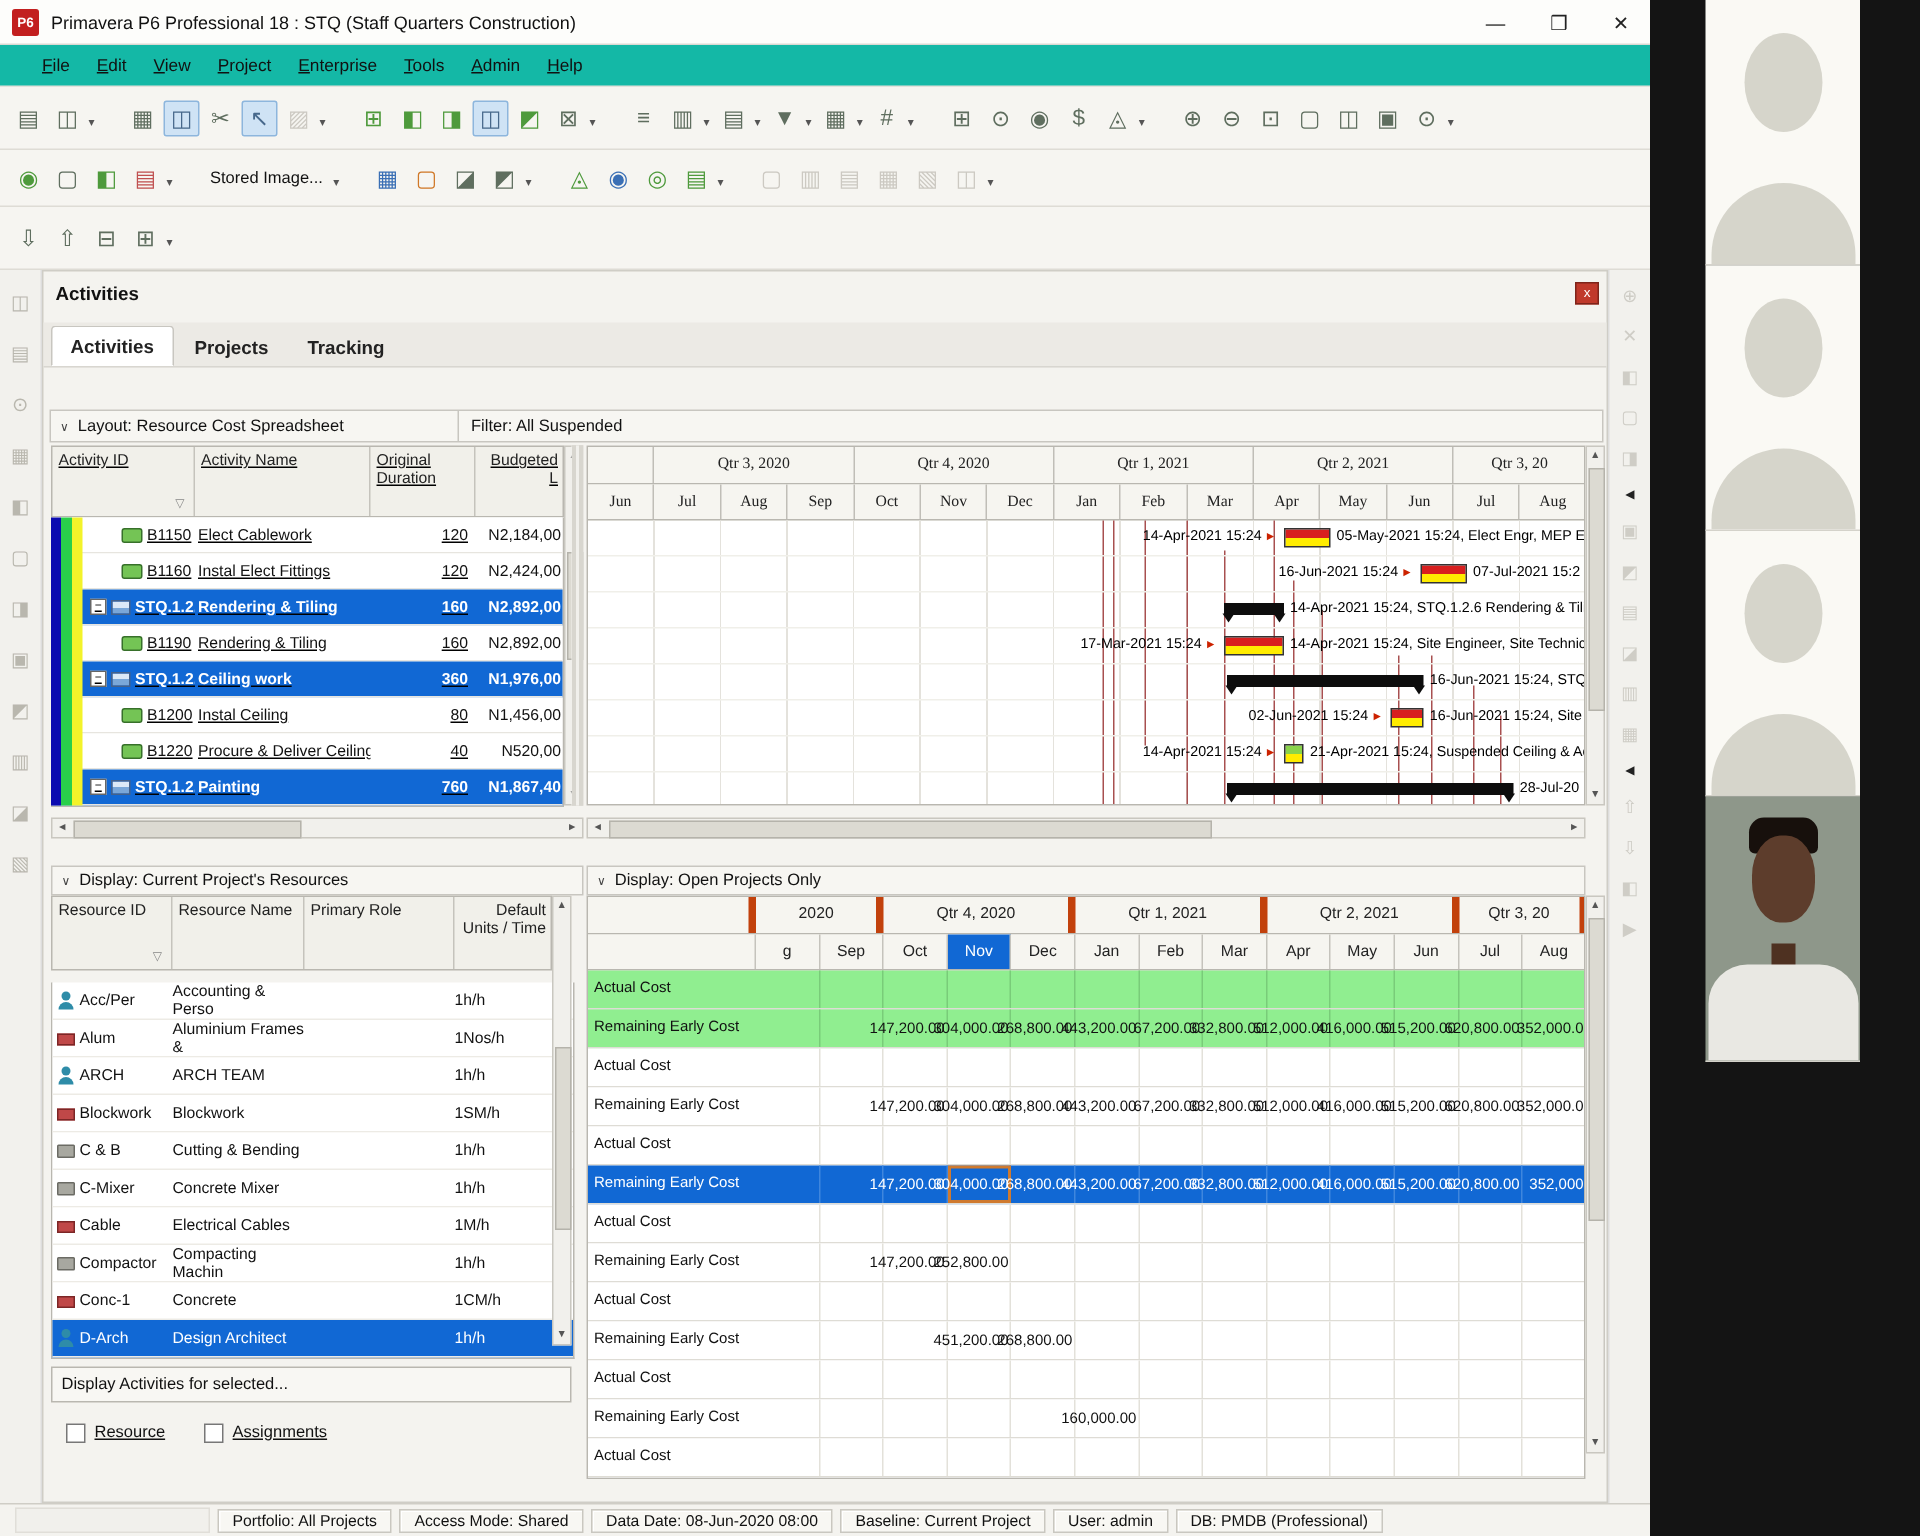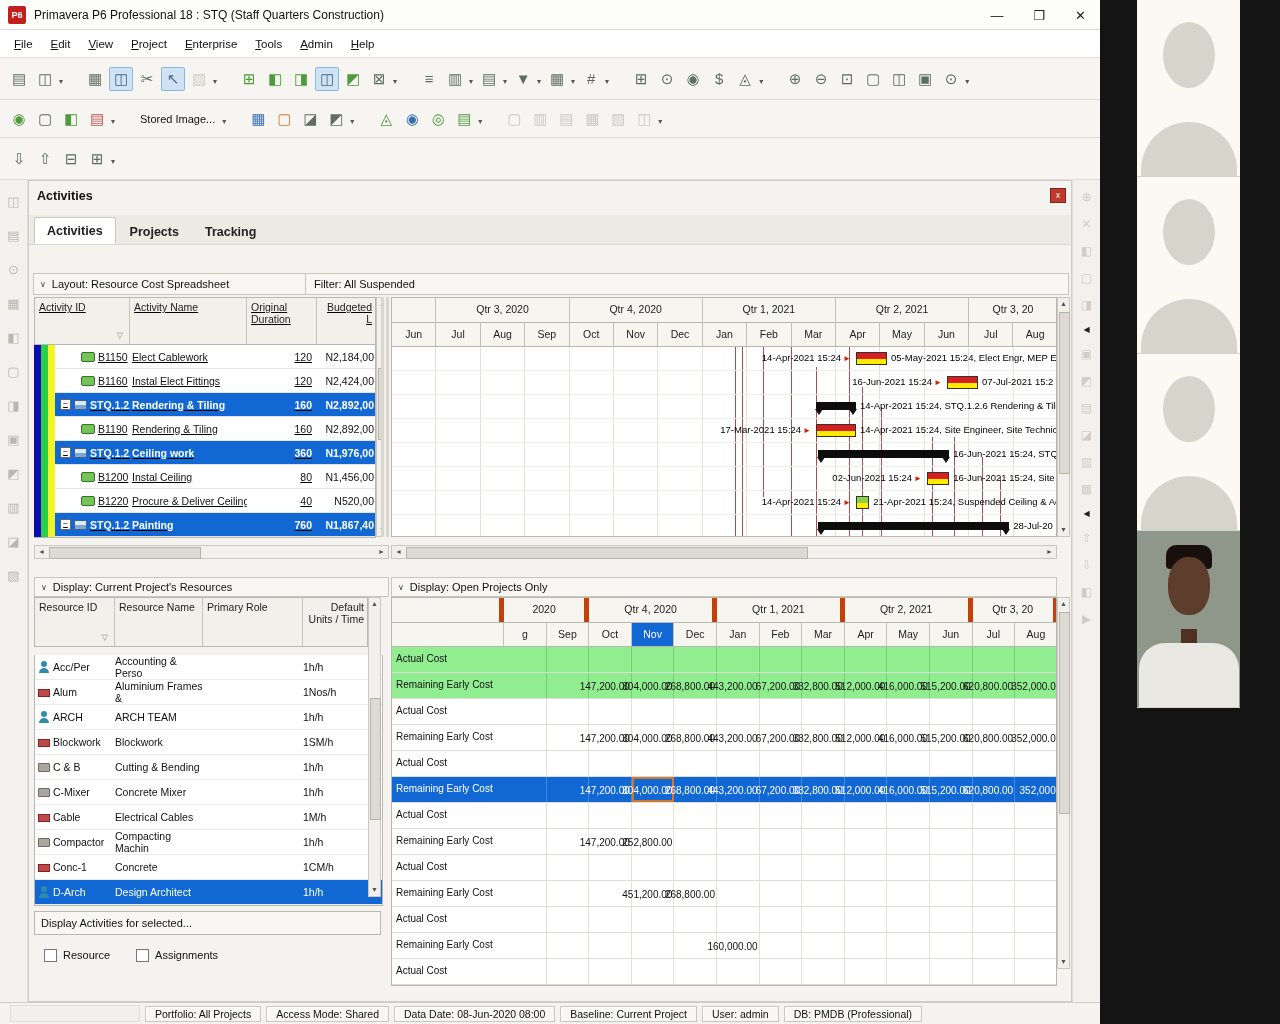--- a/index.html
+++ b/index.html
@@ -6,21 +6,21 @@
   .screen{position:relative;width:1280px;height:1024px;background:#000;overflow:hidden;}
   .app{position:absolute;left:0;top:0;width:1100px;height:1024px;background:#efeeea;}
 
   
   .titlebar{position:absolute;left:0;top:0;width:1100px;height:30px;background:#fdfdfb;border-bottom:1px solid #dbd9d3;display:flex;align-items:center;padding-left:8px;box-sizing:border-box;}
   .appicon{width:18px;height:18px;background:#c21f1f;color:#fff;font-size:9px;font-weight:bold;display:flex;align-items:center;justify-content:center;border-radius:2px;margin-right:8px;flex:0 0 auto;}
   .apptitle{font-size:12px;color:#111;white-space:nowrap;}
   .wincontrols{position:absolute;right:14px;top:0;height:30px;display:flex;gap:30px;align-items:center;font-size:13px;color:#222;}
 
   
-  .menubar{position:absolute;left:0;top:30px;width:1100px;height:28px;background:#ffffff;border-bottom:1px solid #e3e1db;display:flex;align-items:center;gap:2px;padding-left:6px;box-sizing:border-box;font-size:11.5px;color:#111;}
+  .menubar{position:absolute;left:0;top:30px;width:1100px;height:28px;background:#14b8a6;border-bottom:1px solid #e3e1db;display:flex;align-items:center;gap:2px;padding-left:20px;box-sizing:border-box;font-size:11.5px;color:#111;}
   .menu-item{padding:3px 8px;}
   .tbar{position:absolute;left:0;width:1100px;background:#f6f5f1;border-bottom:1px solid #dedcd5;display:flex;align-items:center;padding-left:6px;box-sizing:border-box;}
   #tb1{top:58px;height:42px;}
   #tb2{top:100px;height:38px;}
   #tb3{top:138px;height:42px;}
   .tbi{width:24px;height:24px;display:flex;align-items:center;justify-content:center;font-size:15px;color:#5f6e5f;margin:0 1px;border-radius:2px;box-sizing:border-box;}
   .tbi.grn{color:#4e9a3c;} .tbi.blu{color:#3a6fb5;} .tbi.org{color:#d07828;} .tbi.red{color:#c05050;}
   .tbi.dim{color:#ccc9c2;}
   .tbi.sel{background:#cfe3f5;border:1px solid #8db6dd;color:#47688b;}
   .dd{font-size:8px;color:#555;margin:6px 3px 0 1px;}
@@ -75,21 +75,21 @@
   .hs-left,.hs-right{position:absolute;top:0;width:13px;height:100%;font-size:7px;color:#555;text-align:center;line-height:12px;}
   .hs-right{right:0;}
   .hs-thumb{position:absolute;top:1px;height:10px;background:#dcdad2;border:1px solid #b5b3ab;}
   .split-bars{position:absolute;left:352px;top:116px;width:8px;height:240px;background:repeating-linear-gradient(90deg,#d8d6cf 0 3px,#f1f0ec 3px 5px);}
 
   
   .gantt{position:absolute;left:362px;top:116px;width:666px;height:240px;border:1px solid #b9b7b0;box-sizing:border-box;background:#fff;overflow:hidden;}
   .g-quarters,.g-months{display:flex;background:#f6f5f0;border-bottom:1px solid #b9b7b0;}
   .g-quarters{height:24px;}
   .g-months{height:23px;}
-  .gq,.gm{border-right:1px solid #c0beb7;box-sizing:border-box;font-size:10.5px;text-align:center;line-height:23px;overflow:hidden;white-space:nowrap;color:#222;flex:0 0 auto;}
+  .gq,.gm{border-right:1px solid #c0beb7;box-sizing:border-box;font-size:10.5px;text-align:center;line-height:23px;overflow:hidden;white-space:nowrap;color:#222;flex:0 0 auto;font-family:Liberation Serif, serif;}
   .g-body{position:relative;height:191px;background:repeating-linear-gradient(90deg,transparent 0 43.4px,#e4e2dc 43.4px 44.4px);}
   .g-row{position:absolute;left:0;width:100%;height:24px;border-bottom:1px solid #f0efe9;box-sizing:border-box;}
   .gbar{position:absolute;box-sizing:border-box;}
   .gbar.progress{height:13px;top:5px;background:linear-gradient(180deg,#d81f1f 0 52%,#ffec00 52% 100%);border:1px solid #333;}
   .gbar.milestone-green{height:13px;top:5px;background:linear-gradient(180deg,#8ad34a 0 52%,#ffec00 52% 100%);border:1px solid #333;}
   .gbar.summary{height:8px;top:7px;background:#0d0d0d;}
   .gbar.summary::before,.gbar.summary::after{content:"";position:absolute;top:7px;border-top:6px solid #0d0d0d;border-left:4px solid transparent;border-right:4px solid transparent;}
   .gbar.summary::before{left:-1px;} .gbar.summary::after{right:-1px;}
   .glab{position:absolute;font-size:9.5px;white-space:nowrap;color:#000;}
   .glab .conn{color:#cc2200;font-size:8px;margin-left:2px;}
@@ -105,21 +105,21 @@
   .r-row{display:grid;grid-template-columns:18px 62px 88px 100px 66px;height:25px;align-items:center;font-size:10.5px;background:#fff;border-bottom:1px solid #edebe5;box-sizing:border-box;color:#111;}
   .r-row.sel{background:#1168d4;color:#fff;}
   .r-units{text-align:left;padding-right:4px;}
   .ri{position:relative;width:12px;height:12px;margin-left:3px;}
   .ri.person::before{content:"";position:absolute;left:3px;top:0;width:6px;height:6px;border-radius:50%;background:#2e8ca8;}
   .ri.person::after{content:"";position:absolute;left:1px;bottom:0;width:10px;height:5px;border-radius:5px 5px 0 0;background:#2e8ca8;}
   .ri.material{background:#c04848;border:1px solid #7c2626;height:8px;margin-top:2px;box-sizing:border-box;}
   .ri.equipment{background:#a8a8a0;border:1px solid #6b6b64;height:9px;margin-top:1px;border-radius:1px;box-sizing:border-box;}
   .res-footer-btn{position:absolute;top:334px;left:0;width:347px;height:24px;border:1px solid #b9b7b0;background:#f8f7f3;font-size:11px;display:flex;align-items:center;padding-left:6px;box-sizing:border-box;color:#111;}
   .res-checks{position:absolute;top:364px;left:0;width:347px;height:28px;display:flex;align-items:center;gap:26px;padding-left:10px;font-size:11px;color:#111;}
-  .check{display:flex;align-items:center;}
+  .check{display:flex;align-items:center;text-decoration:underline;}
   .cb{width:11px;height:11px;border:1px solid #777;background:#fff;margin-right:6px;}
 
   
   .lowright{position:absolute;left:362px;top:396px;width:679px;height:420px;}
   .lowright .disp-head{width:666px;}
   .costgrid{position:absolute;top:20px;left:0;width:666px;border:1px solid #b9b7b0;box-sizing:border-box;background:#fff;overflow:hidden;}
   .cq-row{display:grid;height:24px;background:#f6f5f0;border-bottom:1px solid #b9b7b0;font-size:10.5px;color:#222;}
   .cq{border-right:5px solid #c2410c;text-align:center;line-height:23px;overflow:hidden;white-space:nowrap;box-sizing:border-box;}
   .cm-row{display:grid;height:23px;background:#f6f5f0;border-bottom:1px solid #b9b7b0;font-size:10.5px;color:#222;}
   .cm{border-right:1px solid #c5c3bc;text-align:center;line-height:22px;overflow:hidden;box-sizing:border-box;}

